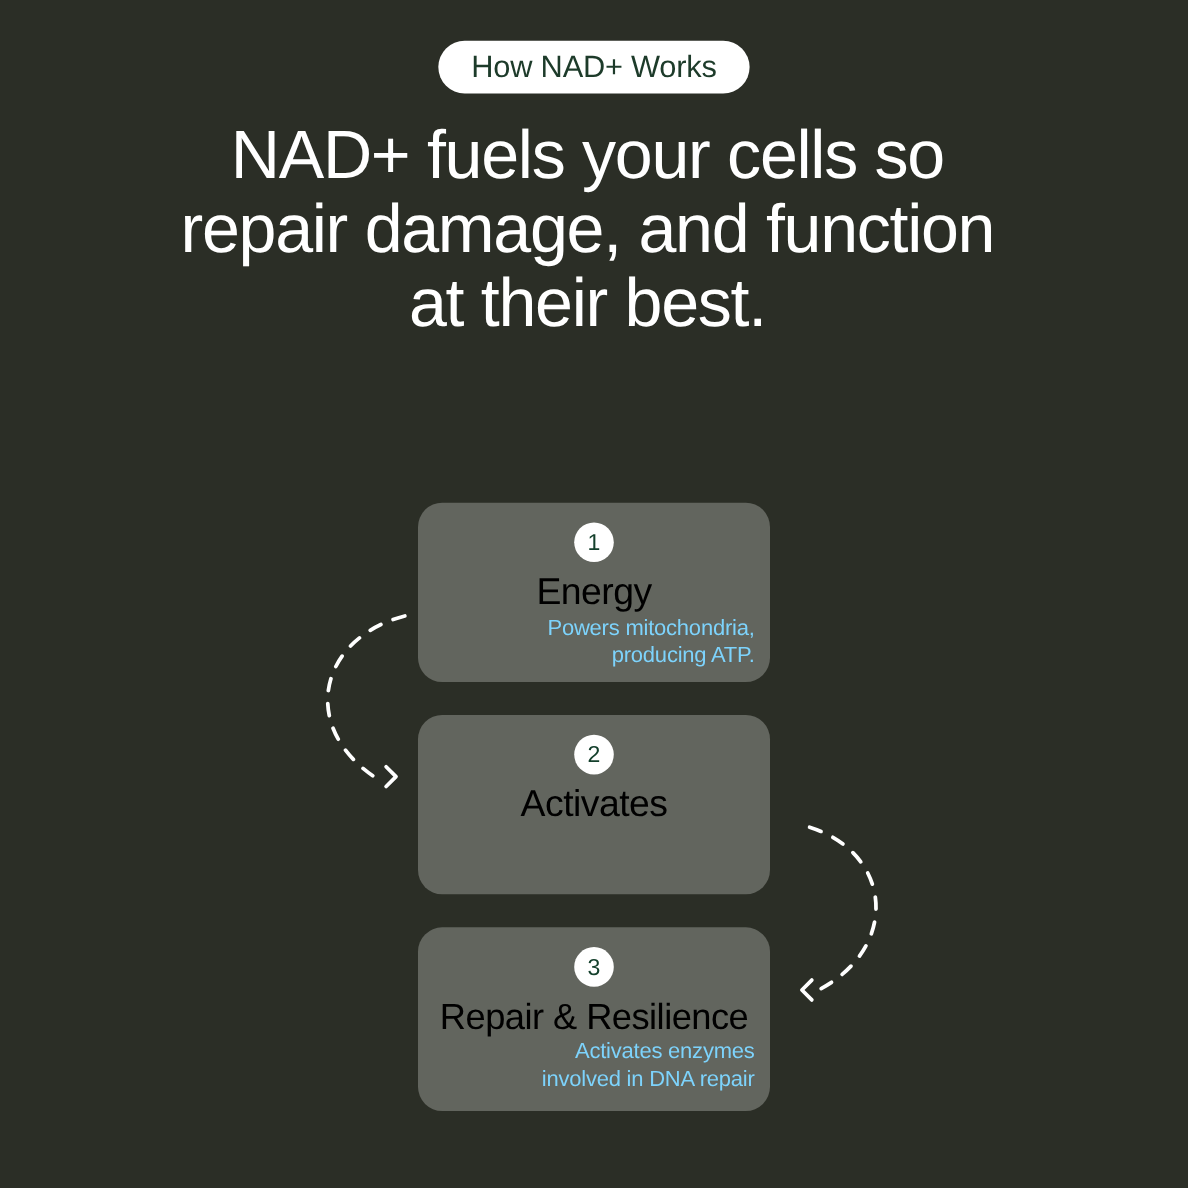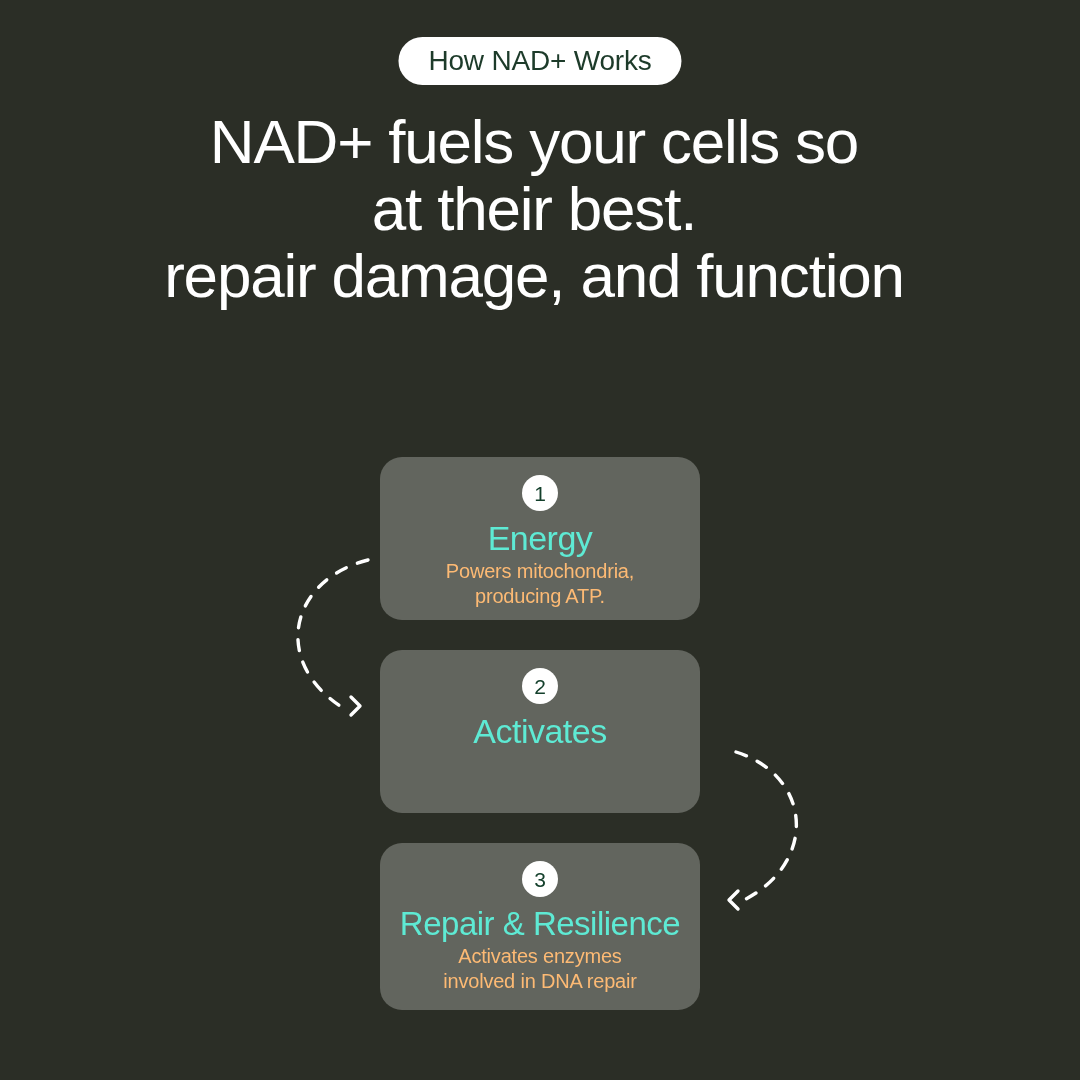--- a/index.html
+++ b/index.html
@@ -83,34 +83,35 @@
     font-size:21px;
     font-weight:400;
     color:#14402c;
     line-height:1;
   }
 
   .card-title {
     margin-top:9px;
     font-size:34px;
     font-weight:300;
-    color:#5eead4;
+    color:#000000;
     line-height:1.08;
     letter-spacing:-0.5px;
     white-space:nowrap;
   }
   .card-3 .card-title { font-size:33px; }
 
   .card-desc {
     margin-top:2px;
     font-size:20px;
     font-weight:300;
-    color:#fdba74;
+    color:#7dd3fc;
     line-height:1.25;
     letter-spacing:-0.2px;
+    text-align:right;
   }
 
   
   .arrow-layer {
     position:absolute;
     left:0; top:0;
     width:1080px; height:1080px;
     pointer-events:none;
   }
   .arrow-path {
@@ -132,22 +133,22 @@
 <body>
 
 <div id="stage">
 
   <div class="pill">
     <span class="pill-label">How NAD+ Works</span>
   </div>
 
   <h1 class="headline">
     <span class="hl-line">NAD+ fuels your cells so</span>
+    <span class="hl-line">repair damage, and function</span>
     <span class="hl-line">at their best.</span>
-    <span class="hl-line">repair damage, and function</span>
   </h1>
 
   <div class="steps">
 
     <div class="card card-1">
       <div class="badge">
         <span class="badge-num">1</span>
       </div>
       <div class="card-title">Energy</div>
       <div class="card-desc">

